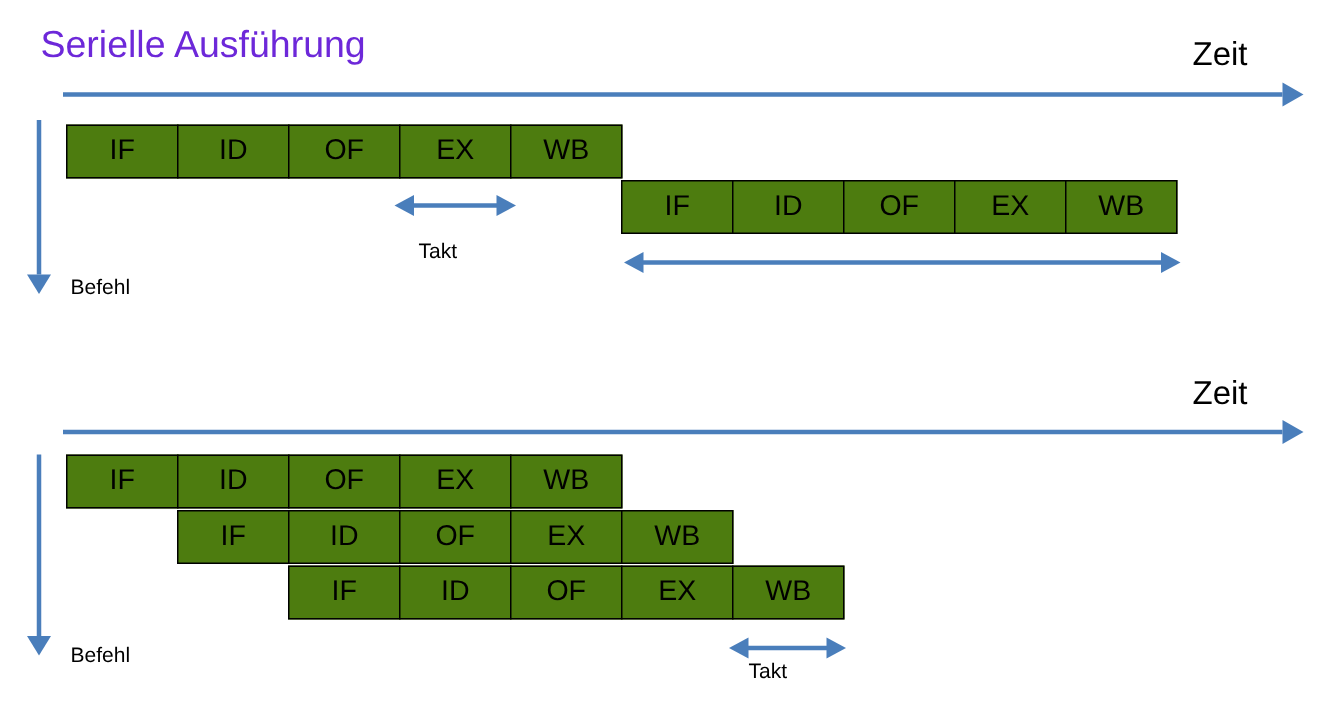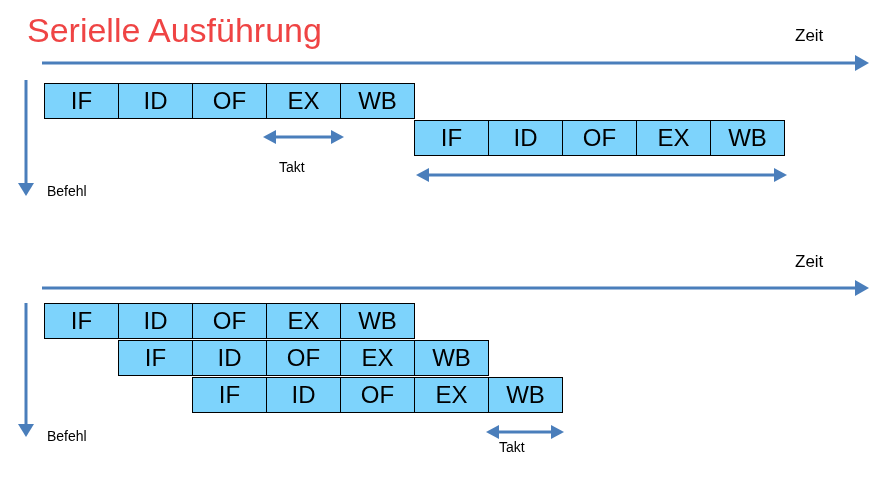--- a/index.html
+++ b/index.html
@@ -1,24 +1,24 @@
 <!DOCTYPE html>
 <html><head>
 <meta charset="utf-8">
 <style>
   html,body{margin:0;padding:0;background:#ffffff;}
   body{width:887px;height:483px;position:relative;overflow:hidden;
        font-family:"Liberation Sans","DejaVu Sans",sans-serif;color:#000;}
   .section{position:absolute;left:0;width:887px;}
-  .title{position:absolute;font-size:34px;line-height:34px;white-space:nowrap;color:#ef4444;}
-  .axis-label{position:absolute;font-size:17px;line-height:20px;white-space:nowrap;}
+  .title{position:absolute;font-size:25px;line-height:34px;white-space:nowrap;color:#6d28d9;}
+  .axis-label{position:absolute;font-size:22px;line-height:20px;white-space:nowrap;}
   .plain-label{position:absolute;font-size:14px;line-height:22px;white-space:nowrap;}
-  .stage-box{position:absolute;box-sizing:border-box;background:#7dd3fc;
+  .stage-box{position:absolute;box-sizing:border-box;background:#4d7c0f;
              border:1px solid #000000;display:flex;align-items:center;
-             justify-content:center;font-size:24px;color:#000;}
+             justify-content:center;font-size:19px;color:#000;}
   svg.overlay{position:absolute;left:0;top:0;width:887px;height:483px;
               pointer-events:none;overflow:visible;}
   .arr-line{stroke:#4a7ebb;stroke-width:3;fill:none;}
   .arr-head{fill:#4a7ebb;}
 </style>
 </head>
 <body>
 
 <div class="section" style="top:0;height:240px;">
 

